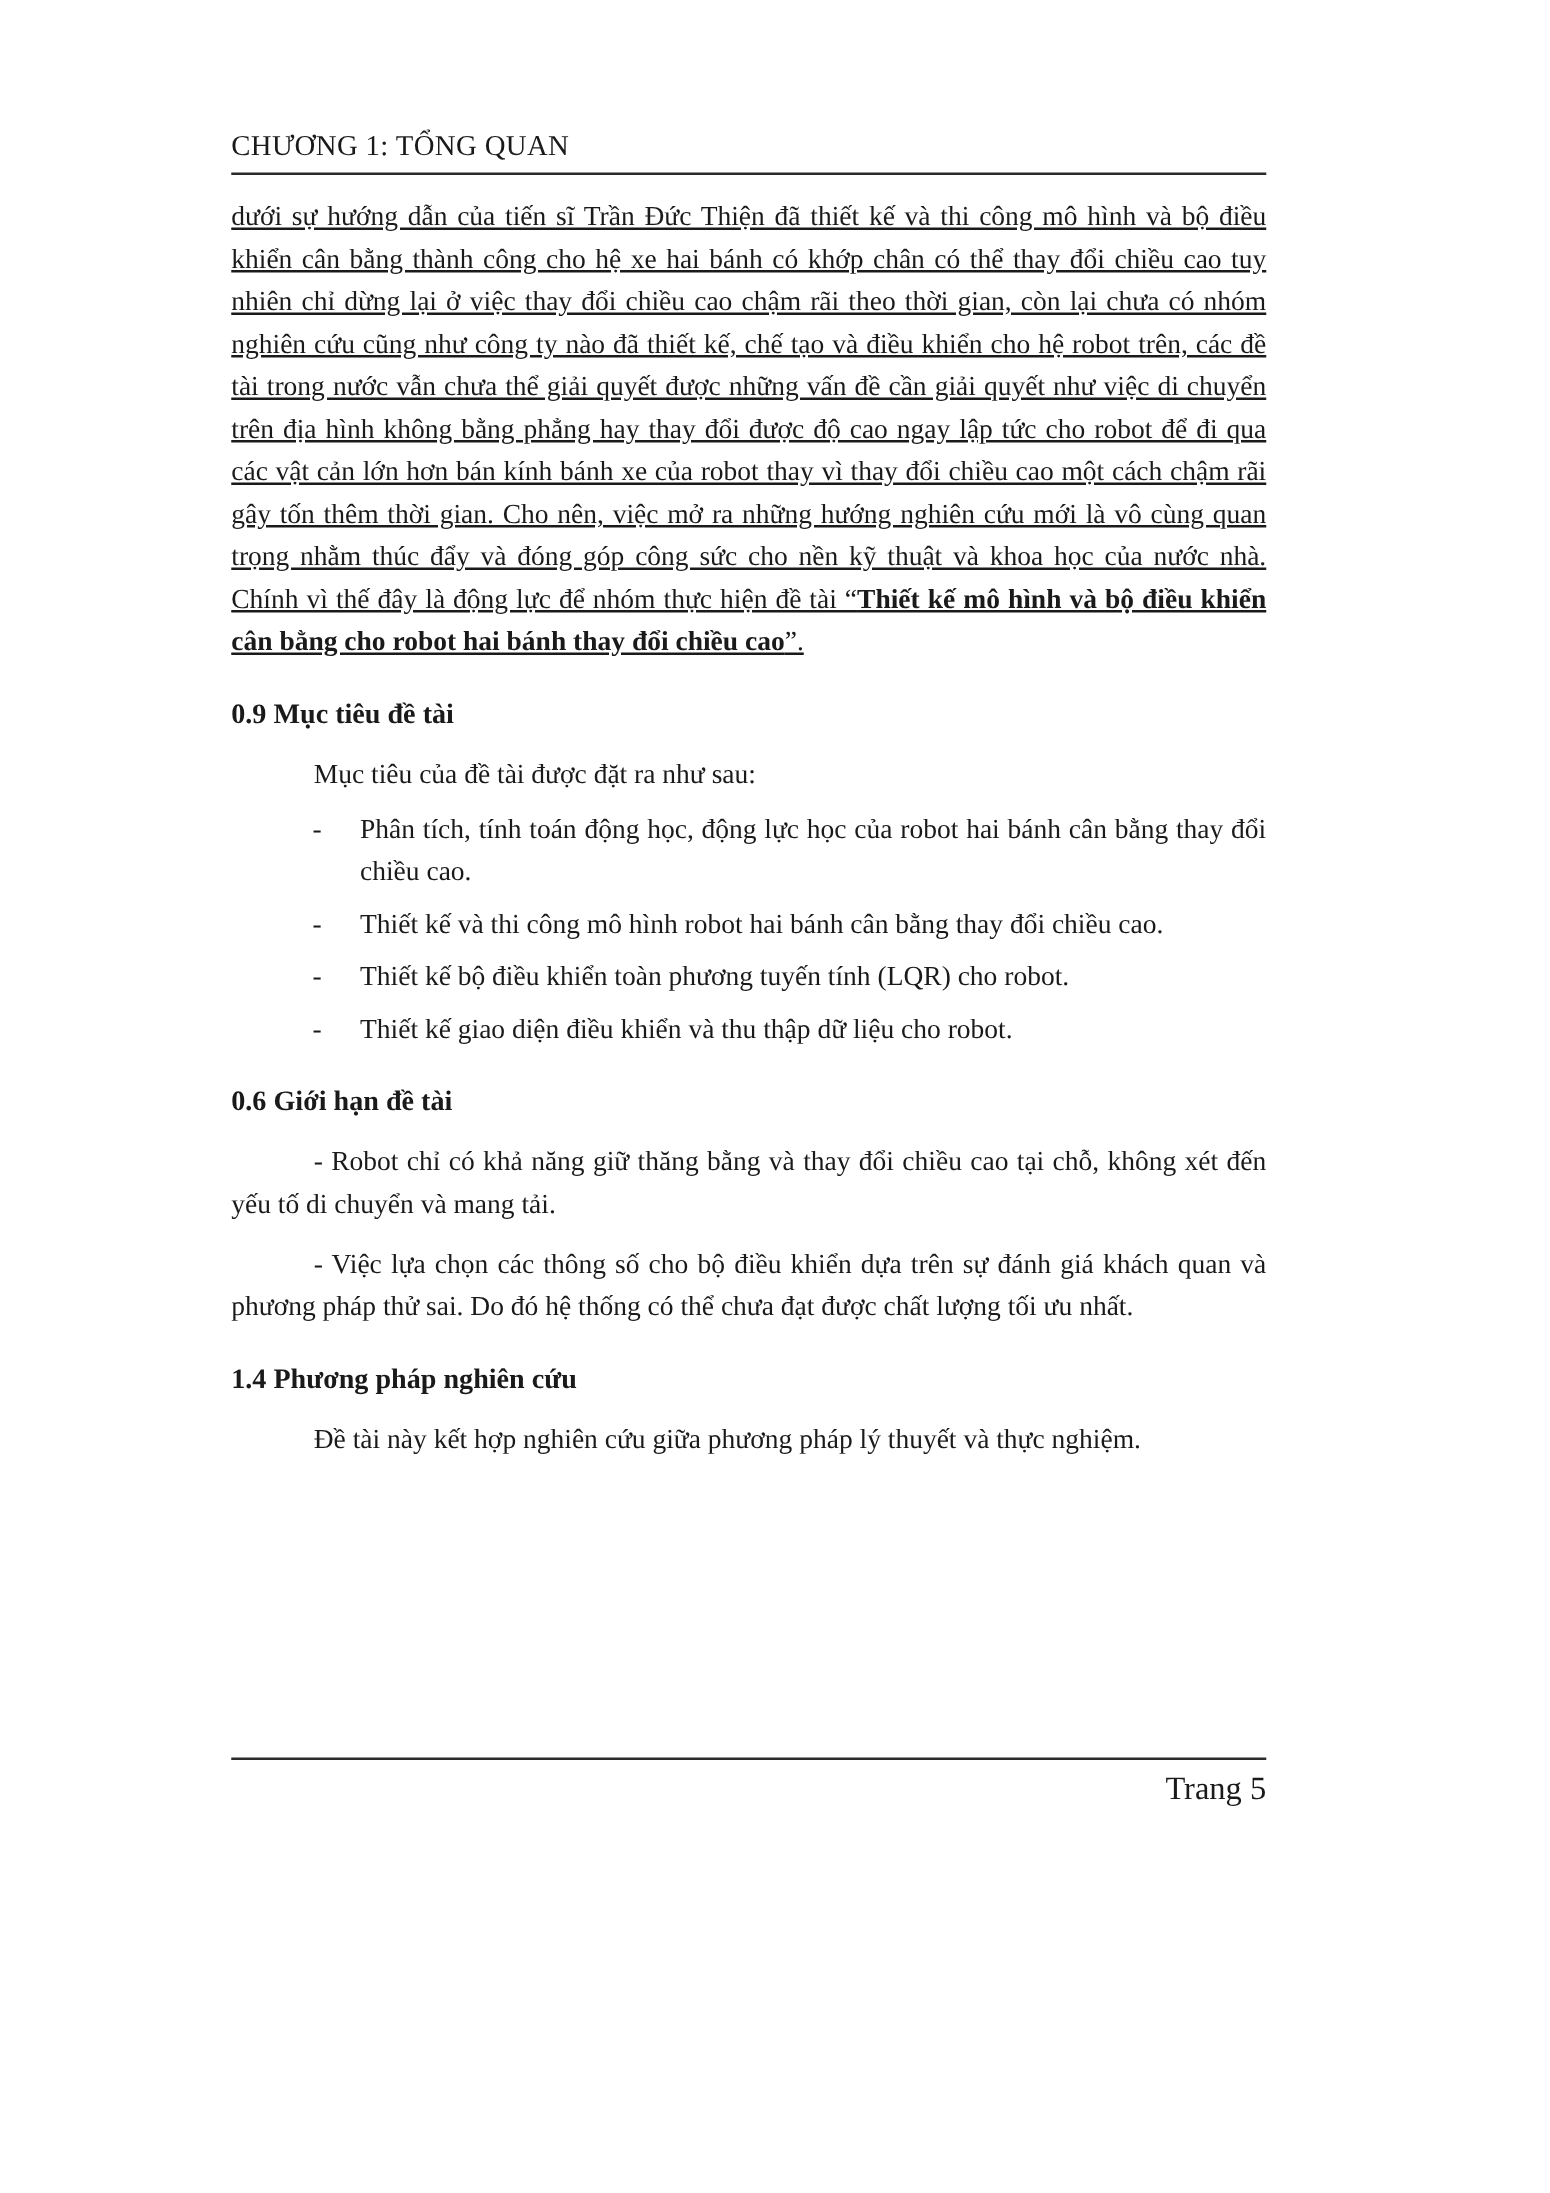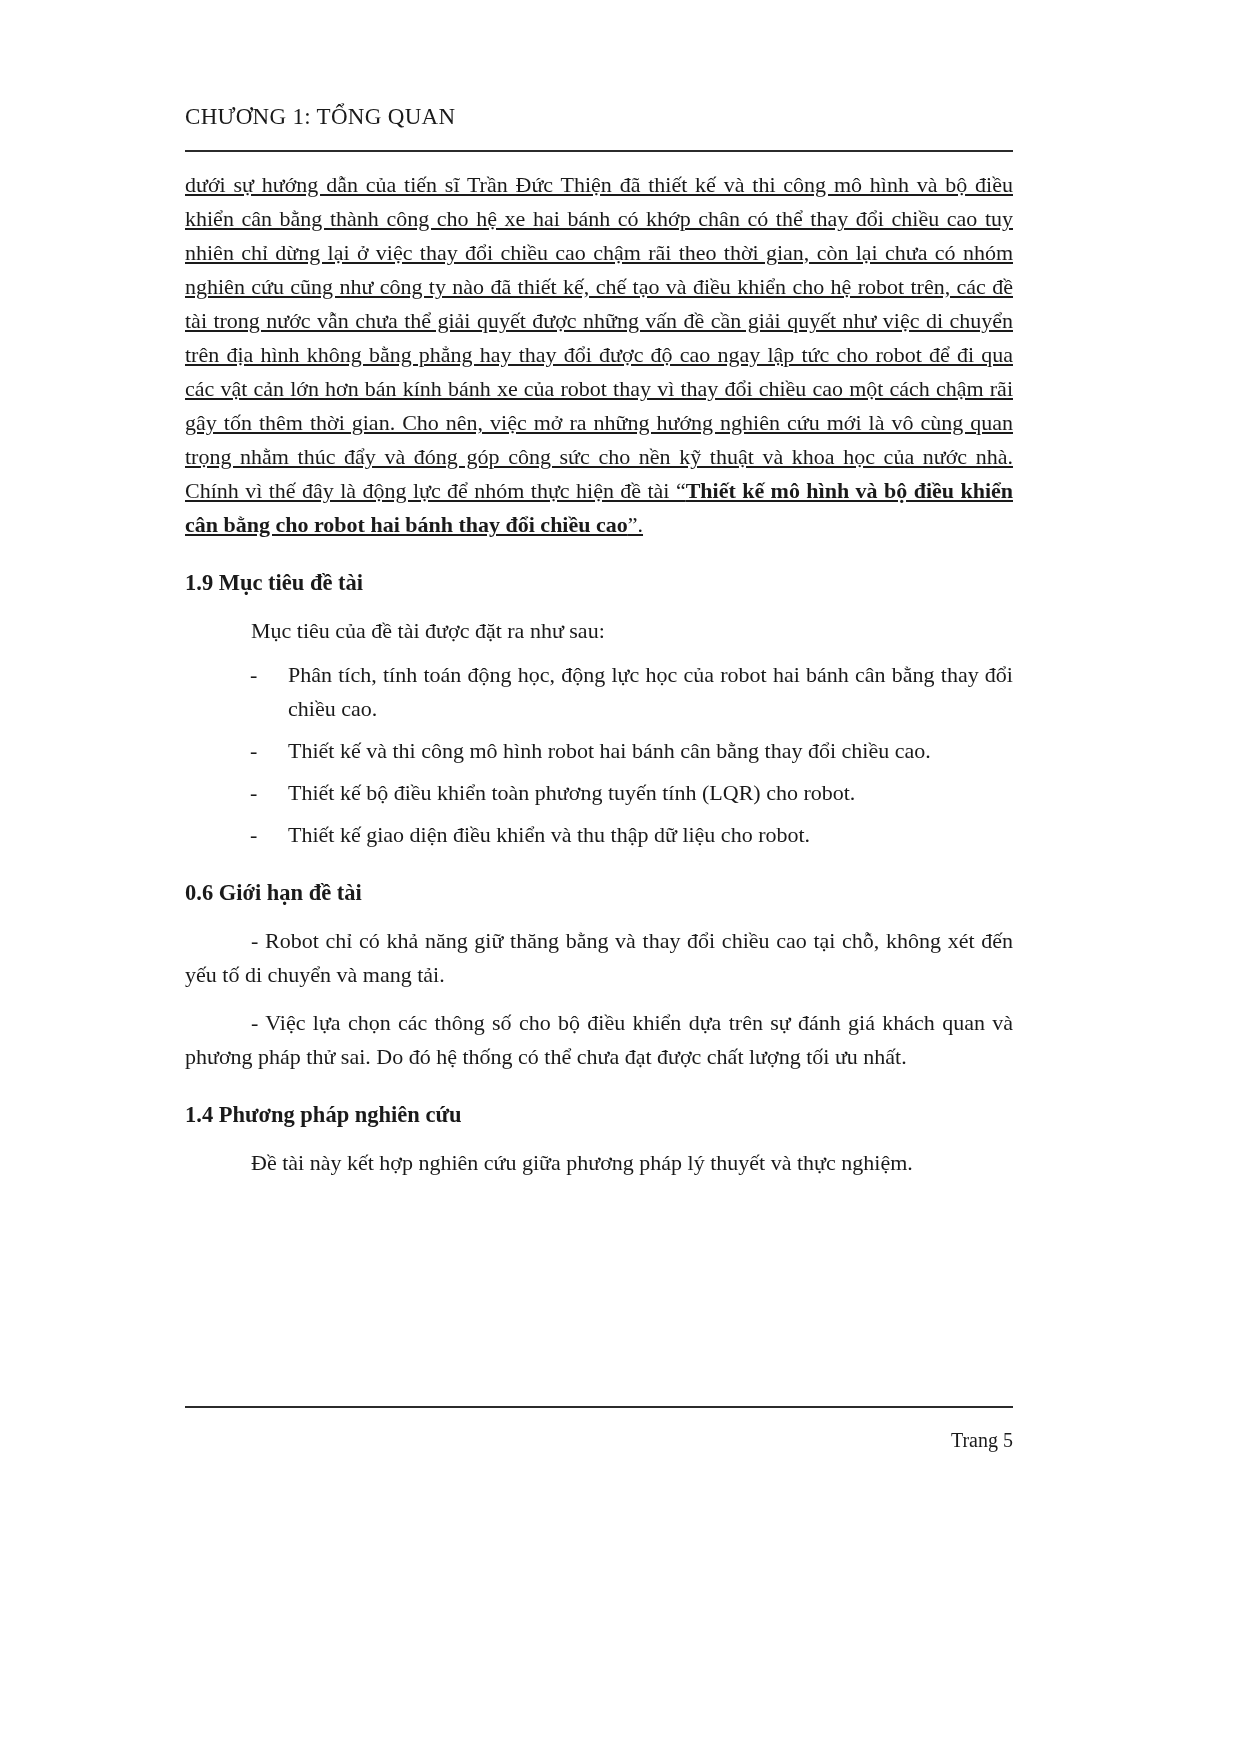--- a/index.html
+++ b/index.html
@@ -17,21 +17,21 @@
     position: absolute;
     left: 185px;
     top: 100px;
     width: 828px;
     font-size: 22px;
     line-height: 34px;
   }
   .chapter-title {
     font-size: 23px;
     letter-spacing: 0.3px;
-    padding-bottom: 16px;
+    padding-bottom: 4px;
   }
   .rule {
     border: none;
     border-top: 2px solid #2b2b2b;
     margin: 0;
     height: 0;
   }
   .para {
     text-align: justify;
     margin: 14px 0 0 0;
@@ -63,36 +63,36 @@
     text-align: justify;
   }
   .footer {
     position: absolute;
     left: 185px;
     width: 828px;
     top: 1406px;
   }
   .page-number {
     text-align: right;
-    font-size: 20px;
-    margin-top: 21px;
+    font-size: 26px;
+    margin-top: 8px;
   }
 </style>
 </head>
 <body>
 
 <div class="page">
   <div class="content">
 
     <div class="chapter-title">CHƯƠNG 1: TỔNG QUAN</div>
     <hr class="rule">
 
     <p class="para first-para"><span>dưới sự hướng dẫn của tiến sĩ Trần Đức Thiện đã thiết kế và thi công mô hình và bộ điều khiển cân bằng thành công cho hệ xe hai bánh có khớp chân có thể thay đổi chiều cao tuy nhiên chỉ dừng lại ở việc thay đổi chiều cao chậm rãi theo thời gian, còn lại chưa có nhóm nghiên cứu cũng như công ty nào đã thiết kế, chế tạo và điều khiển cho hệ robot trên, các đề tài trong nước vẫn chưa thể giải quyết được những vấn đề cần giải quyết như việc di chuyển trên địa hình không bằng phẳng hay thay đổi được độ cao ngay lập tức cho robot để đi qua các vật cản lớn hơn bán kính bánh xe của robot thay vì thay đổi chiều cao một cách chậm rãi gây tốn thêm thời gian. Cho nên, việc mở ra những hướng nghiên cứu mới là vô cùng quan trọng nhằm thúc đẩy và đóng góp công sức cho nền kỹ thuật và khoa học của nước nhà. Chính vì thế đây là động lực để nhóm thực hiện đề tài “</span><span class="bold">Thiết kế mô hình và bộ điều khiển cân bằng cho robot hai bánh thay đổi chiều cao</span><span>”.</span></p>
 
-    <h2 class="section-heading">1.9 Mục tiêu đề tài</h2>
+    <h2 class="section-heading">0.9 Mục tiêu đề tài</h2>
 
     <p class="para indent">Mục tiêu của đề tài được đặt ra như sau:</p>
 
     <ul class="bullets">
       <li>
         <span class="dash">-</span>
         <span class="bullet-text">Phân tích, tính toán động học, động lực học của robot hai bánh cân bằng thay đổi chiều cao.</span>
       </li>
       <li>
         <span class="dash">-</span>

